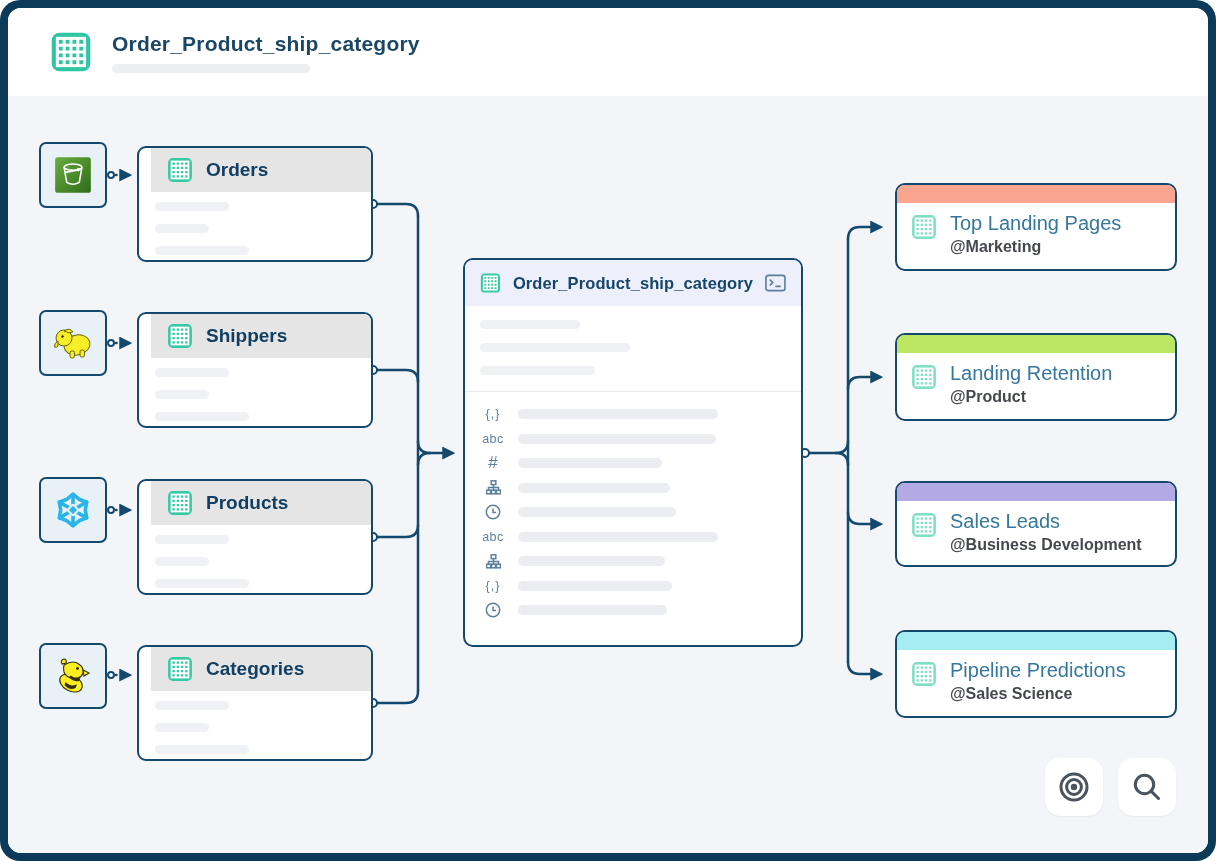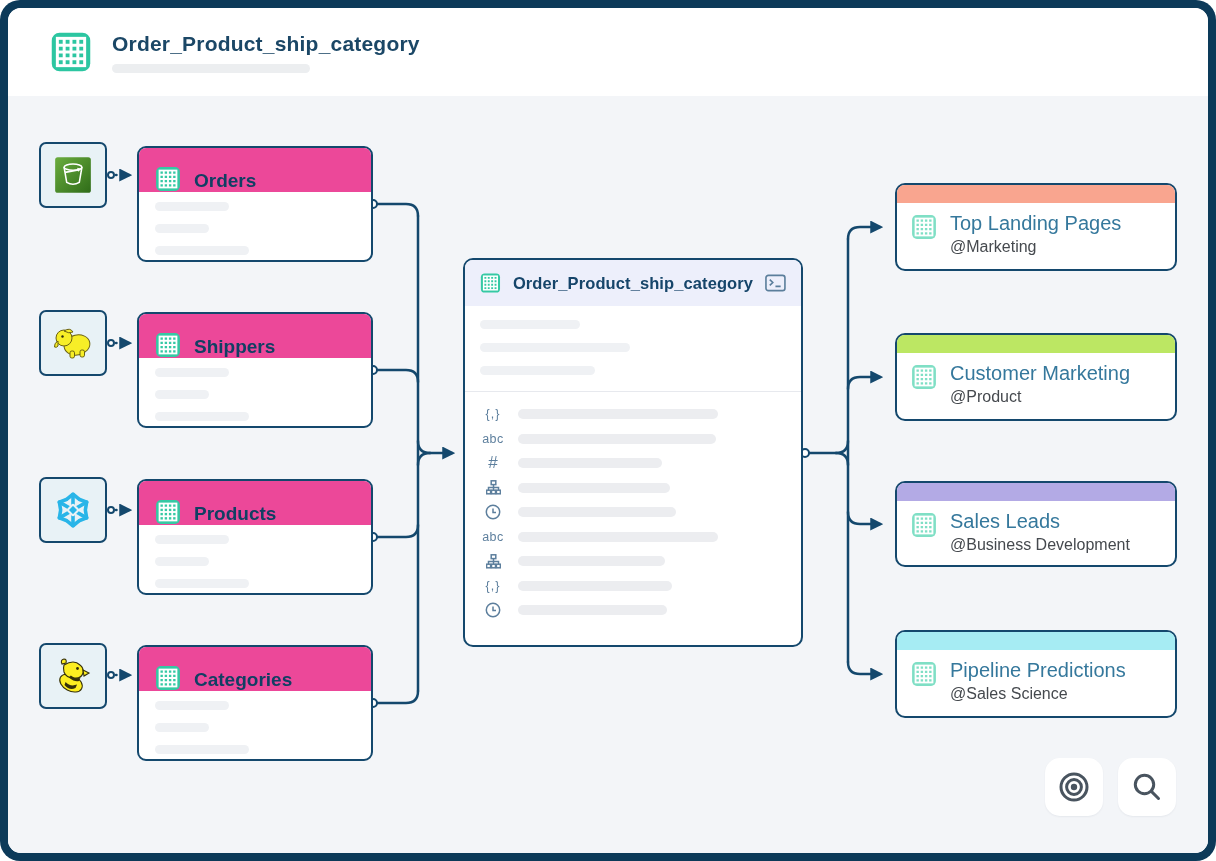--- a/index.html
+++ b/index.html
@@ -16,21 +16,21 @@
   
   .canvas { position:relative; flex:1; background:#f3f5f8; }
   .canvas > * { position:absolute; }
   svg.wires { left:0; top:0; pointer-events:none; }
 
   
   .src { width:68px; height:66px; left:31px; background:#e8f2f6; border:2.5px solid #14486d; border-radius:7px; display:flex; align-items:center; justify-content:center; }
 
   
   .lcard { left:129px; width:236px; height:116px; background:#fff; border:2.5px solid #14486d; border-radius:9px; overflow:hidden; }
-  .lcard .lhd { height:44px; background:#ec4899; display:flex; align-items:flex-end; gap:13px; padding:0 16px; }
+  .lcard .lhd { height:44px; background:#e5e5e5; display:flex; align-items:center; gap:13px; padding:0 16px;margin-left:12px; }
   .lcard .lhd .t { font-size:19px; font-weight:700; color:#113f63; }
   .lcard .bd { padding:10px 16px; }
   .sk { height:9px; border-radius:5px; background:#eff1f4; }
   .lcard .sk { margin-bottom:13px; }
 
   
   .ccard { left:455px; top:162px; width:340px; height:389px; background:#fff; border:2.5px solid #14486d; border-radius:10px; overflow:hidden; }
   .ccard .chd { height:46px; background:#edeffb; display:flex; align-items:center; gap:12px; padding:0 15px; }
   .ccard .chd .t { flex:1; font-size:16.5px; font-weight:700; color:#16456a; letter-spacing:.1px; }
   .ccard .csk { padding:14px 15px 12px; border-bottom:1px solid #e7e9ee; }
@@ -42,21 +42,21 @@
   .g-struct { font-size:12.5px; letter-spacing:1px; font-weight:400; }
   .g-string { font-size:12.5px; font-weight:400; letter-spacing:.5px;text-align:center; }
   .g-number { font-size:17px; font-weight:400; }
   .fbar { height:10px; border-radius:5px; background:#ecedf0; }
 
   
   .rcard { left:887px; width:282px; background:#fff; border:2.5px solid #14486d; border-radius:10px; overflow:hidden; }
   .rcard .strip { height:18px; }
   .rcard .row { display:flex; gap:13px; padding:9px 14px 0; }
   .rcard .txt .t { font-size:20px; font-weight:400; color:#35789c; }
-  .rcard .txt .s { font-size:16px; font-weight:400; color:#45494e; margin-top:3px; }
+  .rcard .txt .s { font-size:16px; font-weight:700; color:#45494e; margin-top:3px; }
   .rcard .tic { margin-top:2px; }
 
   
   .tbtn { width:58px; height:58px; top:662px; background:#fff; border:none; border-radius:15px; display:flex; align-items:center; justify-content:center; box-shadow:0 1px 2px rgba(20,40,60,.06); cursor:pointer; }
 </style>
 </head>
 <body>
 
 <svg width="0" height="0" style="position:absolute">
   <defs>
@@ -361,21 +361,21 @@
           </div>
         </div>
       </div>
       <div class="rcard" style="top:237px;height:88px">
         <div class="strip" style="background: rgb(188, 231, 99);"></div>
         <div class="row">
           <svg class="tic" width="26" height="26" viewBox="0 0 24 24" style="color:#7fdfc5">
               <use href="#tbl" fill="currentColor"></use>
             </svg>
           <div class="txt">
-            <div class="t">Customer Marketing</div>
+            <div class="t">Landing Retention</div>
             <div class="s">@Product</div>
           </div>
         </div>
       </div>
       <div class="rcard" style="top:385px;height:86px">
         <div class="strip" style="background: rgb(179, 170, 229);"></div>
         <div class="row">
           <svg class="tic" width="26" height="26" viewBox="0 0 24 24" style="color:#7fdfc5">
               <use href="#tbl" fill="currentColor"></use>
             </svg>

